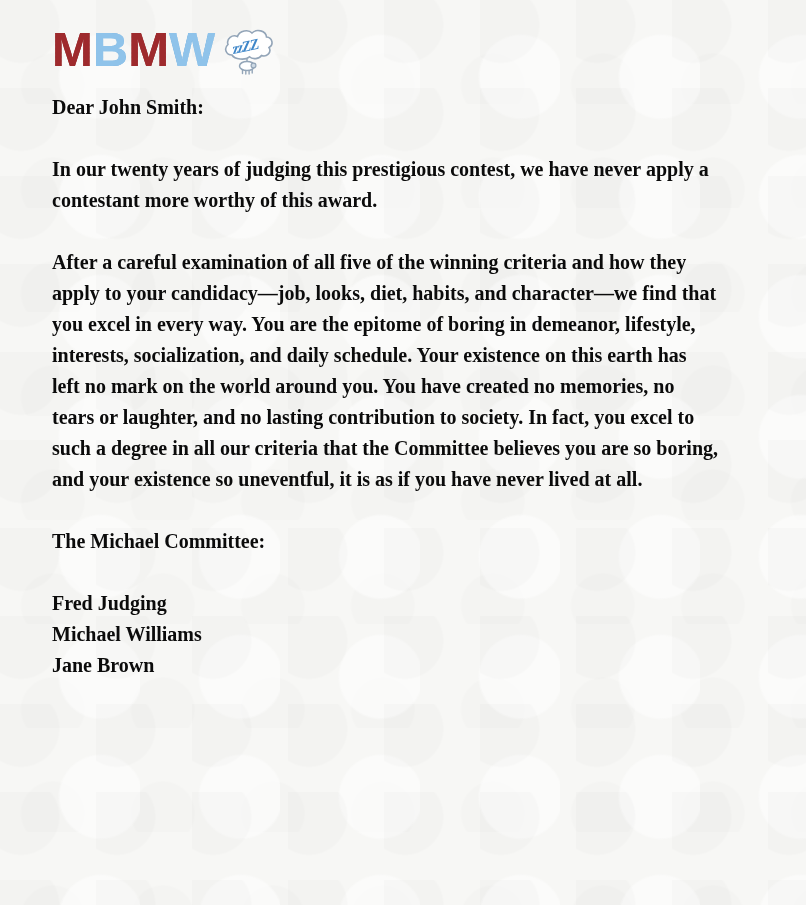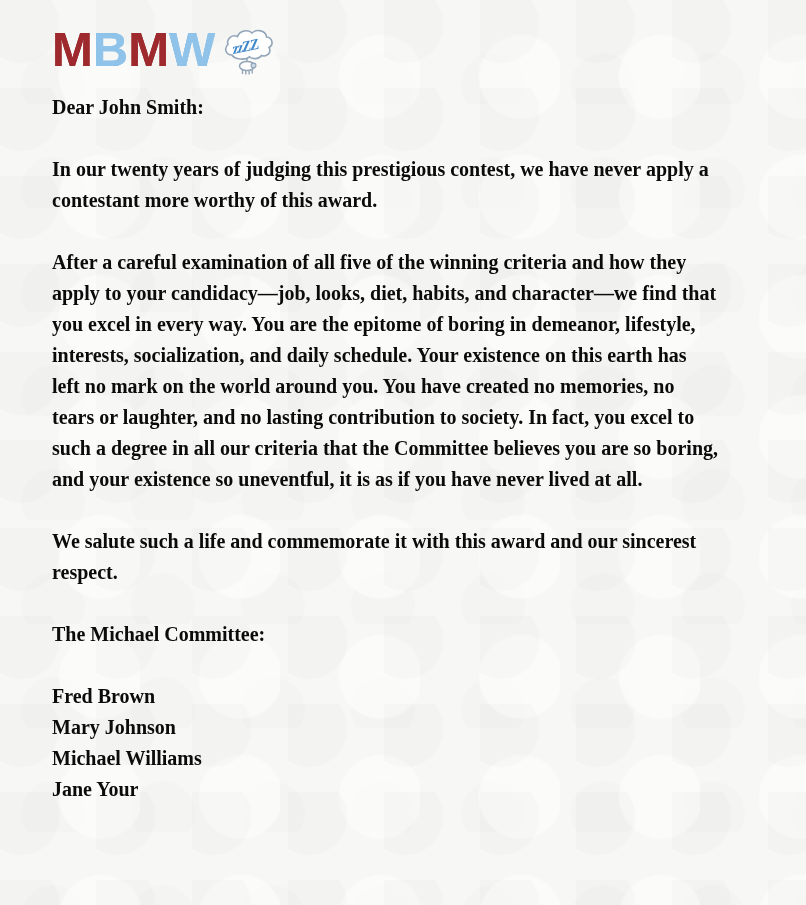--- a/index.html
+++ b/index.html
@@ -75,23 +75,21 @@
         <circle cx="32.5" cy="37.5" r="2.4" style="fill:#cdd9e4; stroke:var(--icon-outline,#93a5b8); stroke-width:1.2"></circle>
         <path d="M21.5 42.3 L21.5 45.5 M24.8 42.8 L24.8 46 M28.1 42.8 L28.1 46 M31.2 42 L31.2 45" style="stroke:var(--icon-outline,#93a5b8); stroke-width:1.4; stroke-linecap:round"></path>
       </g>
     </svg>
   </header>
 
   <main class="letter">
     <p class="salutation">Dear John Smith:</p>
     <p>In our twenty years of judging this prestigious contest, we have never apply a contestant more worthy of this award.</p>
     <p>After a careful examination of all five of the winning criteria and how they apply to your candidacy—job, looks, diet, habits, and character—we find that you excel in every way. You are the epitome of boring in demeanor, lifestyle, inter­ests, socialization, and daily schedule. Your existence on this earth has left no mark on the world around you. You have created no memories, no tears or laughter, and no lasting con­tribution to society. In fact, you excel to such a degree in all our criteria that the Committee believes you are so boring, and your existence so uneventful, it is as if you have never lived at all.</p>
-    <p>We salute such a life and commemorate it with this award and our sincerest respect.</p>
     <p>The Michael Committee:</p>
     <div class="signatures">
-      <p>Fred Brown</p>
-      <p>Mary Johnson</p>
+      <p>Fred Judging</p>
       <p>Michael Williams</p>
-      <p>Jane Your</p>
+      <p>Jane Brown</p>
     </div>
   </main>
 
 </div>
 
 </body></html>

